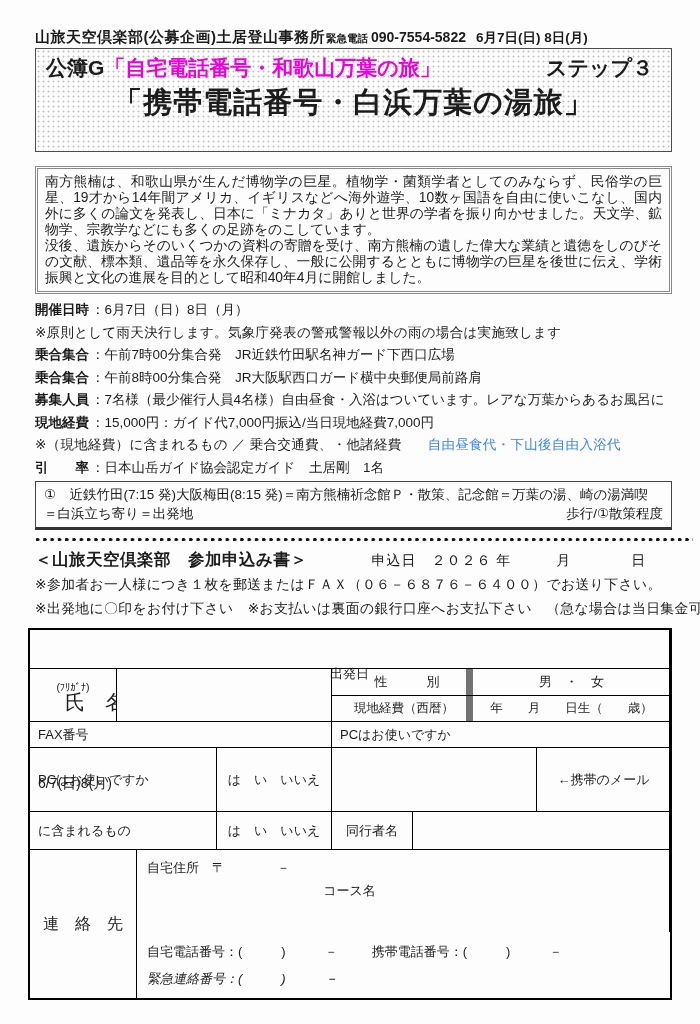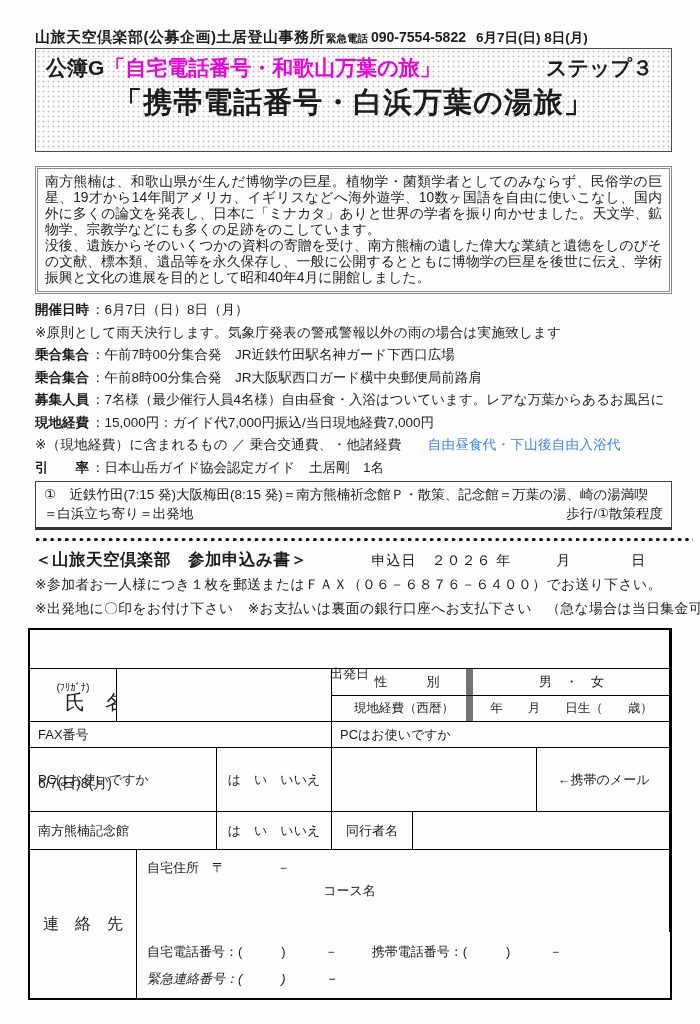--- a/index.html
+++ b/index.html
@@ -198,21 +198,21 @@
     </div>
 
     <div class="frow row-d">
       <div class="fc" style="flex:0 0 187px;">PCはお使いですか</div>
       <div class="fc cen" style="flex:0 0 115px;">は　い　いいえ</div>
       <div class="fc" style="flex:0 0 205px;"></div>
       <div class="fc cen" style="flex:1;">←携帯のメール</div>
     </div>
 
     <div class="frow row-e">
-      <div class="fc" style="flex:0 0 187px;">南方熊楠記念館</div>
+      <div class="fc" style="flex:0 0 187px;">に含まれるもの</div>
       <div class="fc cen" style="flex:0 0 115px;">は　い　いいえ</div>
       <div class="fc cen" style="flex:0 0 81px;">同行者名</div>
       <div class="fc" style="flex:1;"></div>
     </div>
 
     <div class="frow row-f">
       <div class="fc cen" style="flex:0 0 107px;font-size:16px;">連　絡　先</div>
       <div class="fc contact-body">
         <div class="c-line addr">自宅住所　〒　　　　－</div>
         <div class="c-spacer"></div>

